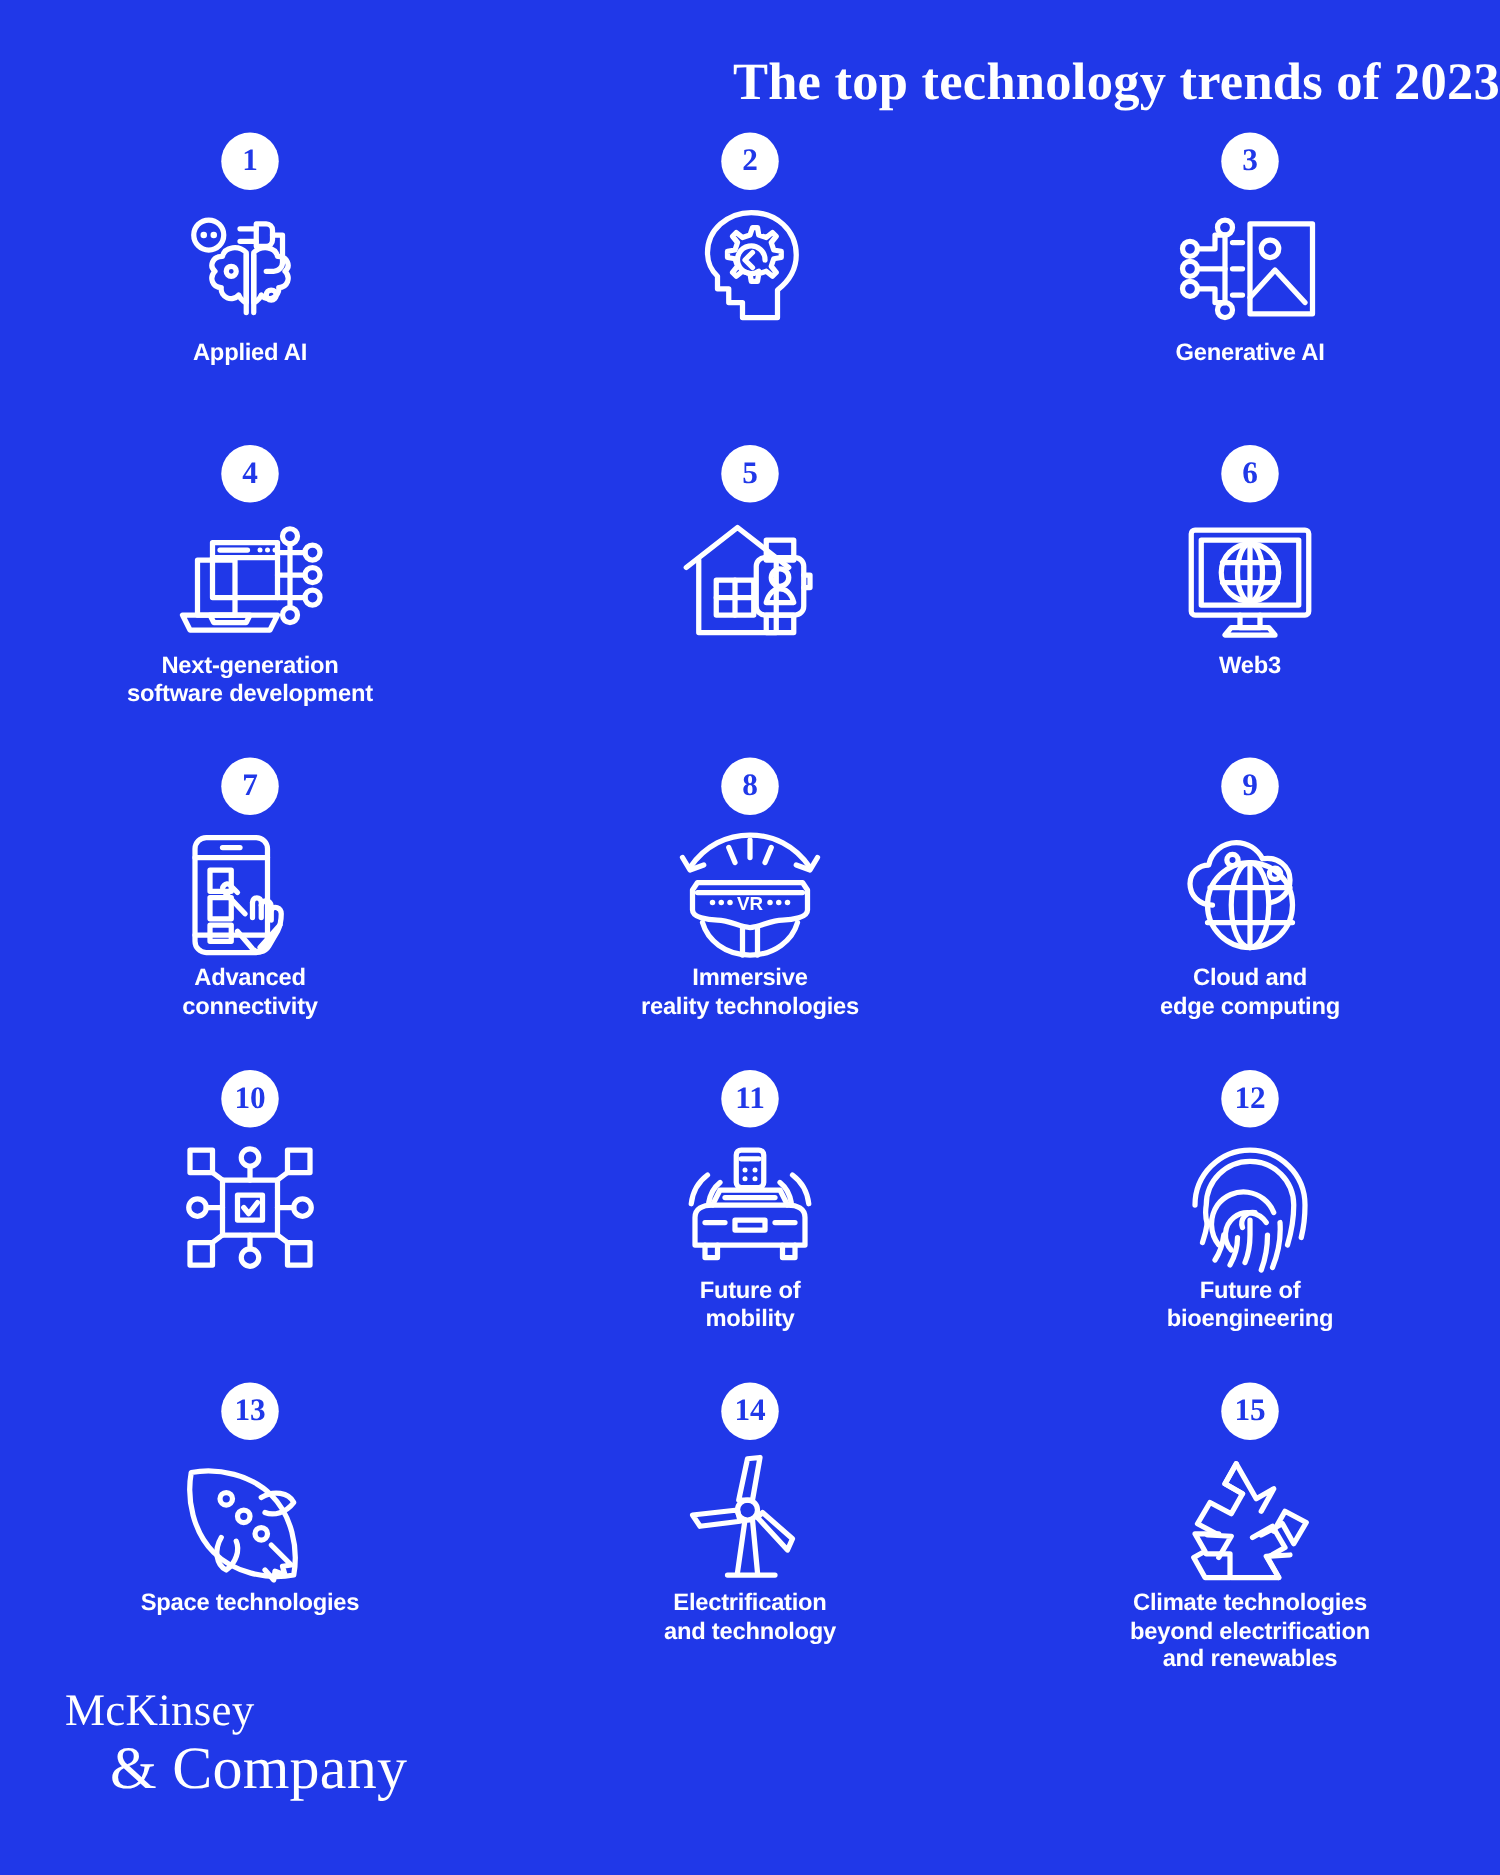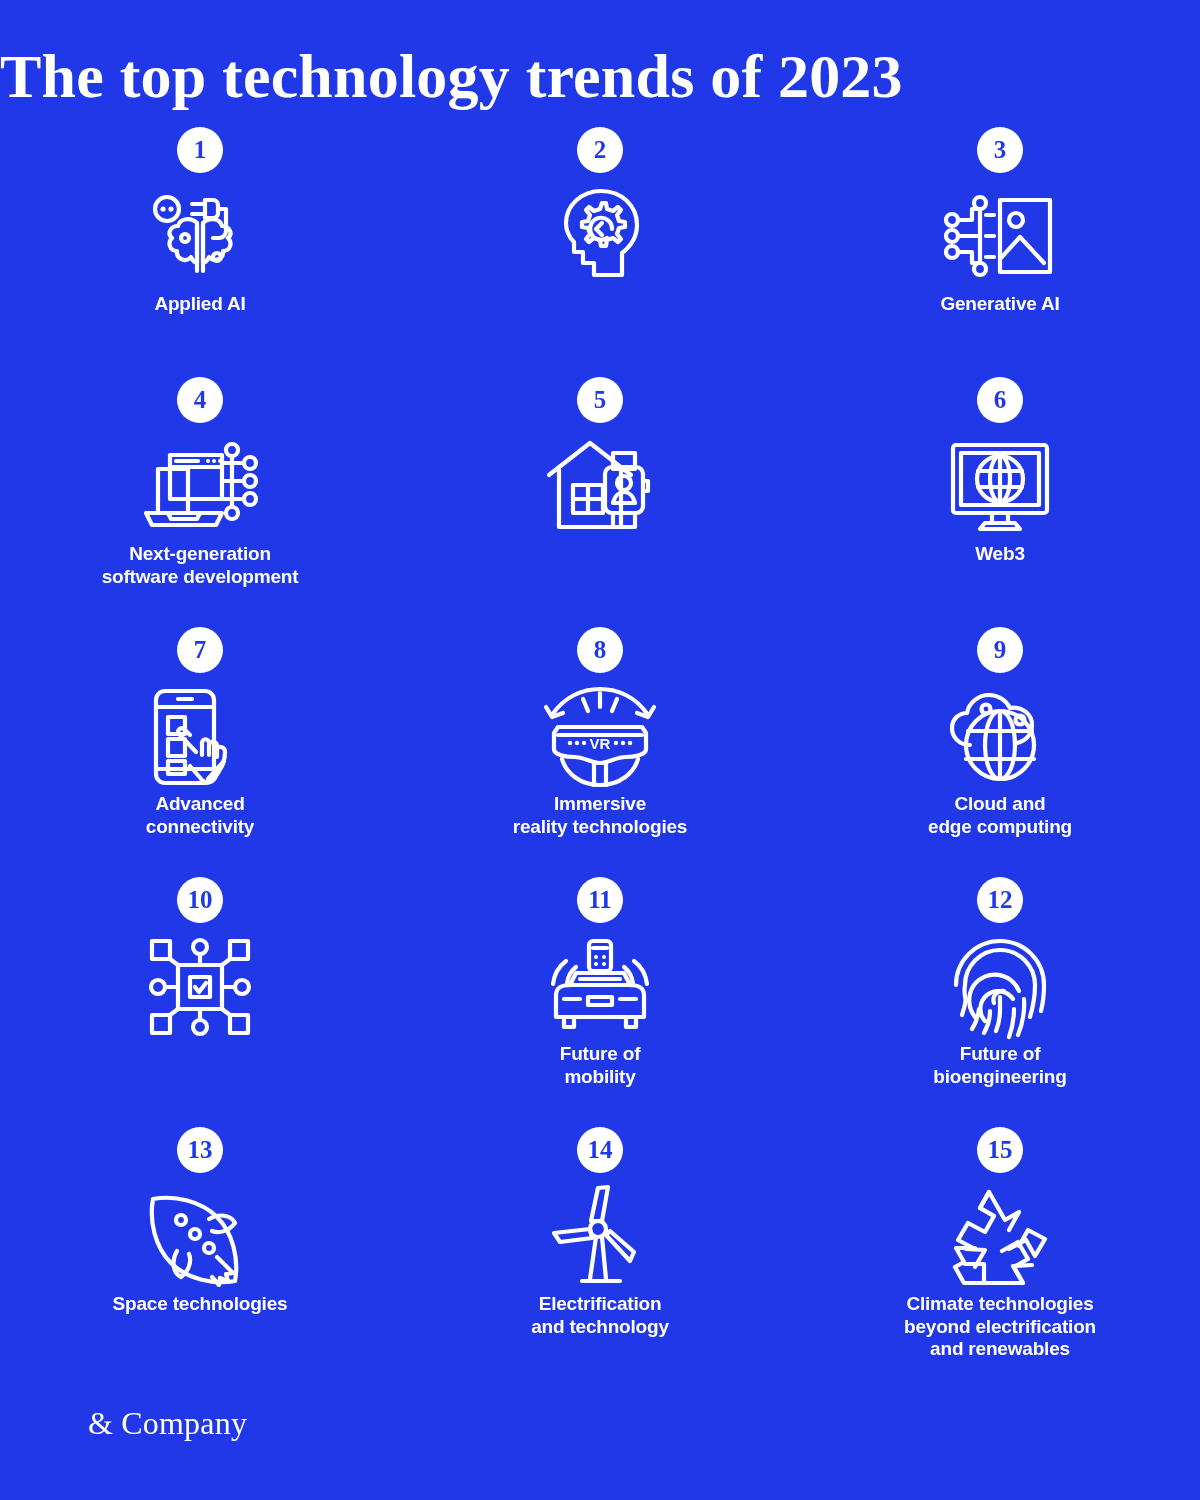--- a/index.html
+++ b/index.html
@@ -9,24 +9,24 @@
     background: #2038E8;
     overflow: hidden;
   }
   body {
     font-family: "Liberation Sans", sans-serif;
     color: #ffffff;
     position: relative;
   }
 
   #page-title {
-    text-align: left;
+    text-align: right;
     font-family: "Liberation Serif", serif;
     font-weight: 700;
-    font-size: 62px;
+    font-size: 42px;
     letter-spacing: 0.2px;
     color: #ffffff;
     padding-top: 44px;
     line-height: 1.05;
   }
 
   .grid {
     margin-top: 18px;
     display: grid;
     grid-template-columns: repeat(3, 1fr);
@@ -89,21 +89,21 @@
   
   #brand-logo {
     position: absolute;
     left: 52px;
     bottom: 58px;
     font-family: "Liberation Serif", serif;
     color: #ffffff;
     line-height: 1.12;
   }
   #brand-logo .line1 { font-size: 36px; letter-spacing: 0.2px; }
-  #brand-logo .line2 { font-size: 32px; letter-spacing: 0.2px; padding-left: 36px; }
+  #brand-logo .line2 { font-size: 48px; letter-spacing: 0.2px; padding-left: 36px; }
 </style>
 </head>
 <body style="background: rgb(32, 56, 232);">
 
 <h1 id="page-title">The top technology trends of 2023</h1>
 
 <div class="grid">
 
   <div class="cell">
     <div class="badge">1</div>
@@ -428,14 +428,15 @@
       </svg>
     </div>
     <div class="cell-label">Climate technologies
 beyond electrification
 and renewables</div>
   </div>
 
 </div>
 
 <div id="brand-logo">
+  <div class="line1">McKinsey</div>
   <div class="line2">&amp; Company</div>
 </div>
 
 </body></html>

